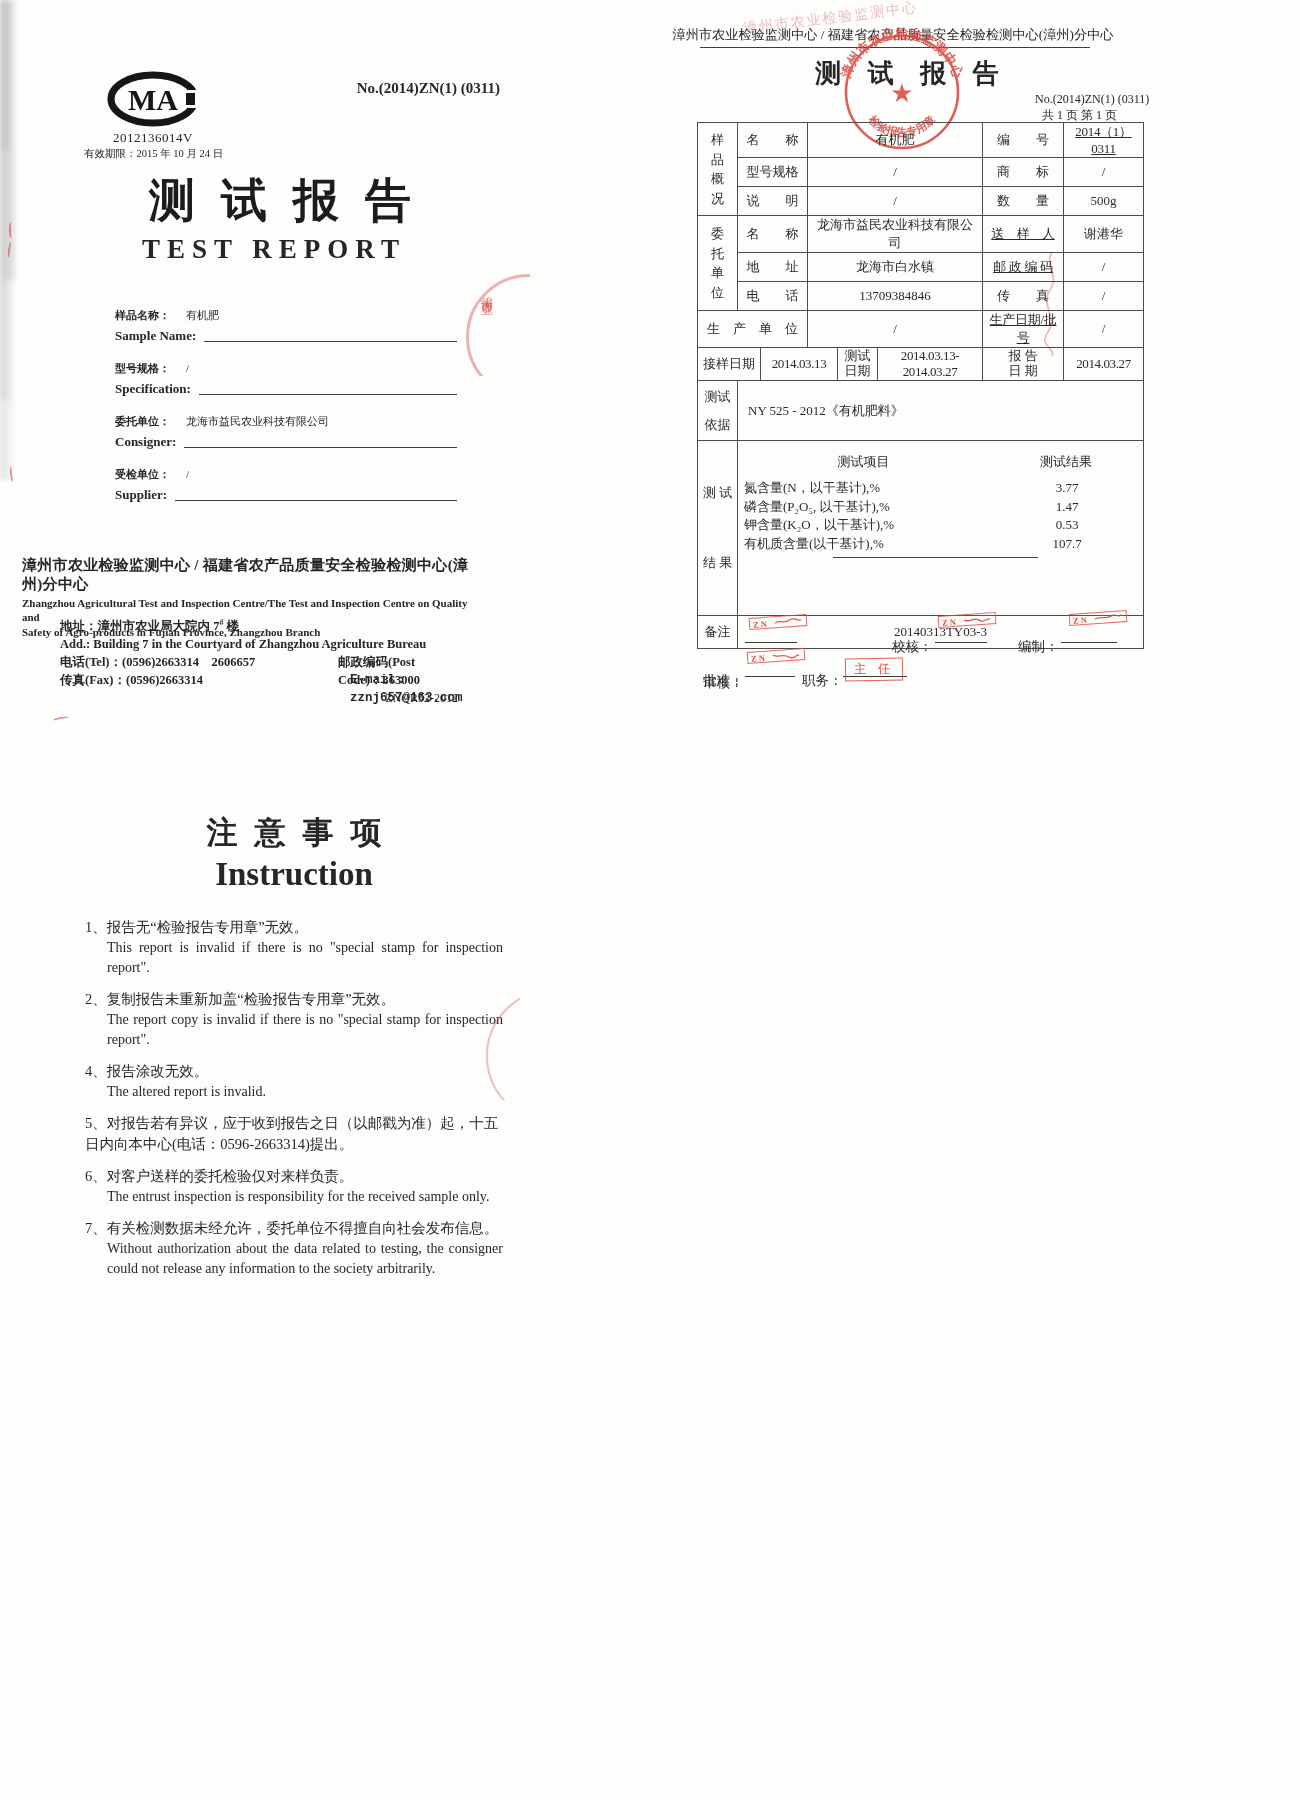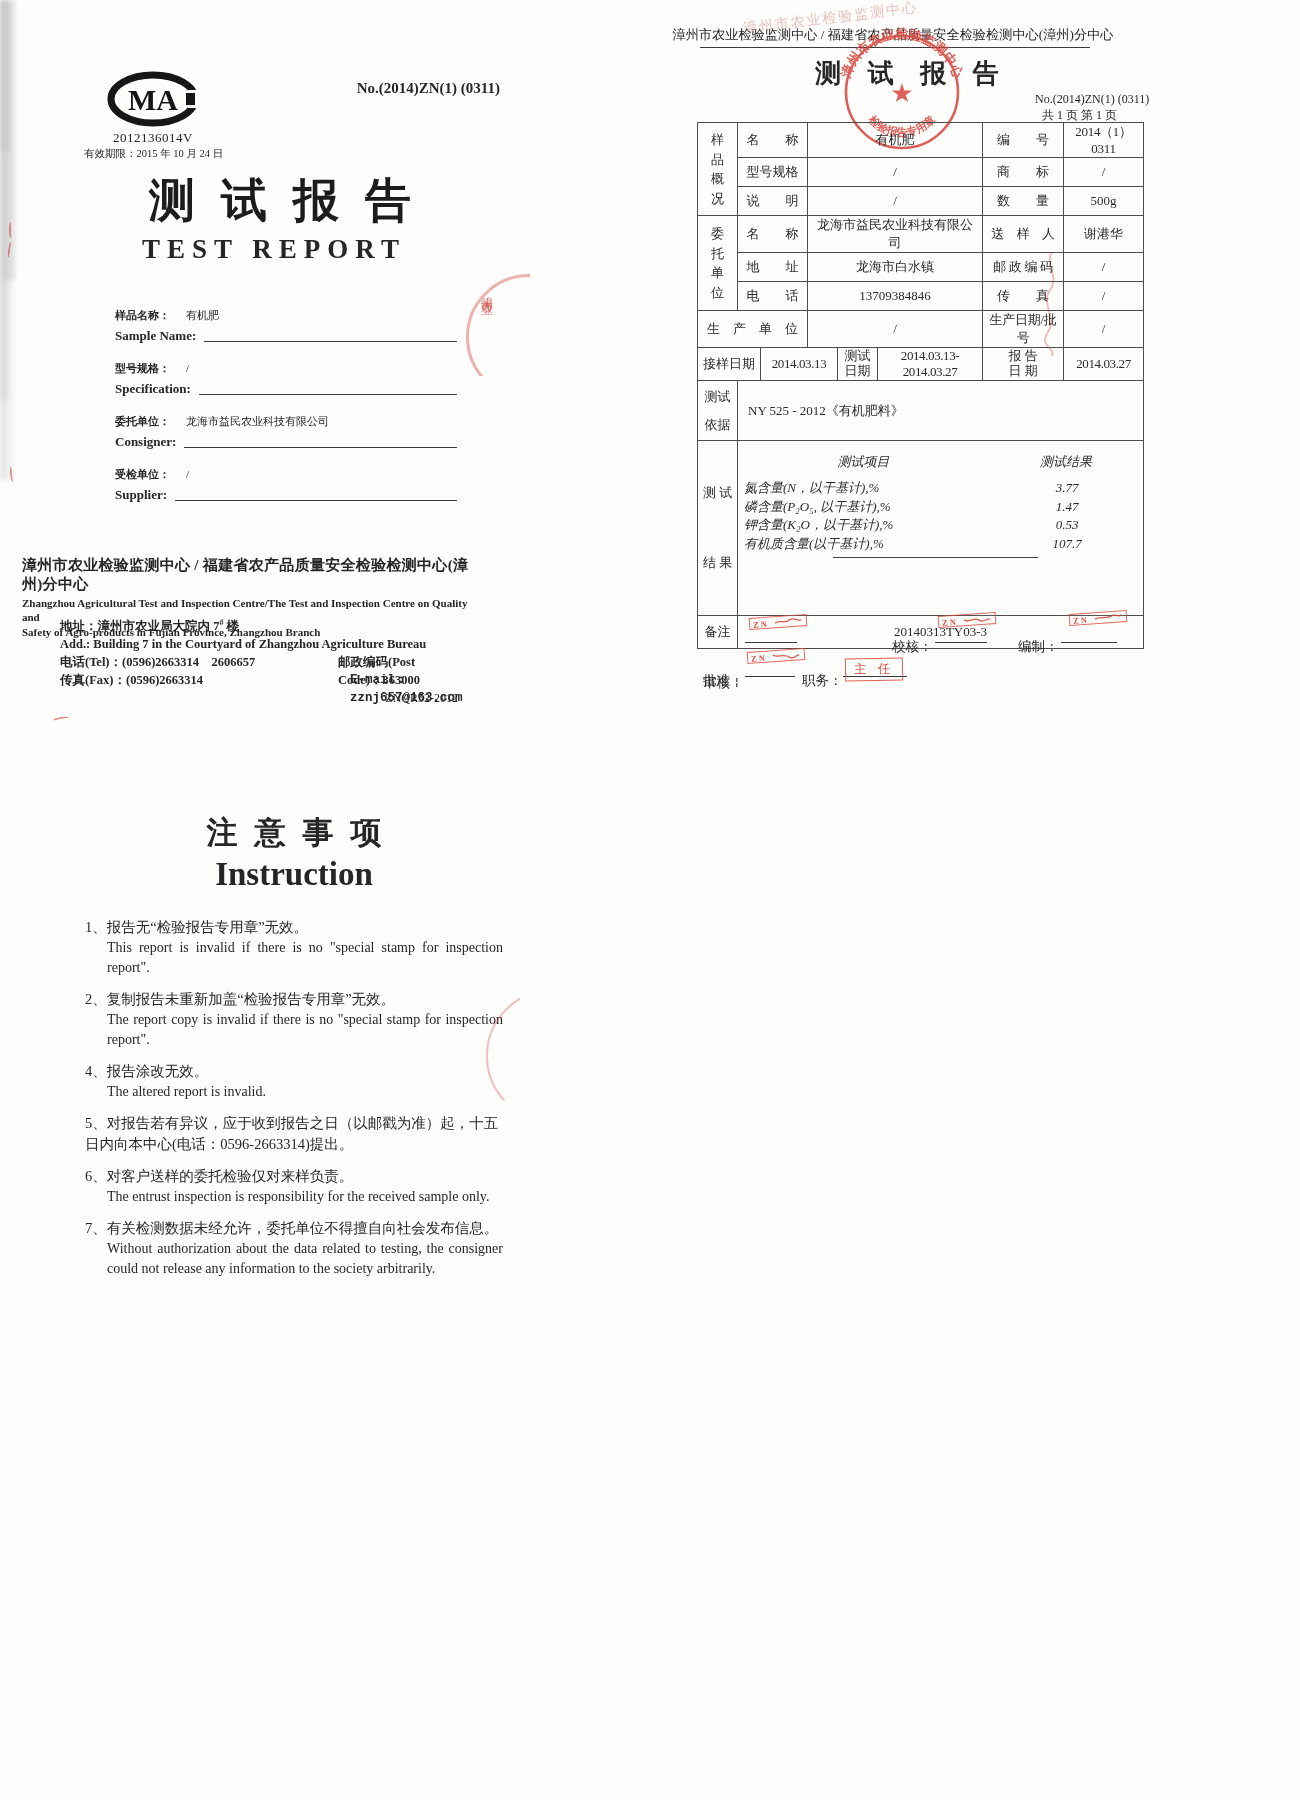--- a/index.html
+++ b/index.html
@@ -49,27 +49,27 @@
   .rp-page{left:1042px;top:107px;font-size:12px;}
   .ghost{left:742px;top:0px;width:330px;font-size:14px;color:rgba(205,85,75,.38);transform:rotate(-7deg);letter-spacing:2px;}
   .stamp-svg{left:832px;top:22px;opacity:.85;}
   .bleed-mark{left:1040px;top:248px;opacity:.55;}
   
   table.rt{position:absolute;left:697px;top:122px;width:446px;border-collapse:collapse;table-layout:fixed;}
   table.rt td{border:1px solid #4c4c4c;font-size:13px;padding:0 4px;text-align:center;overflow:hidden;color:#2a2a2a;}
   table.rt td.lft{text-align:left;}
   .h29{height:29px}.h34{height:34px}.h28{height:28px}.h60{height:60px}.h174{height:174px}.h33{height:33px}
   td.vlabel{white-space:pre-line;line-height:1.5;font-size:13px;padding:0;}
-  td.small{font-size:11px;letter-spacing:-.3px;}
+  td.small{font-size:11px;letter-spacing:-.3px;text-decoration:underline;}
   td.tight{font-size:10.8px;letter-spacing:-.4px;padding:0;}
   td.pre{white-space:pre-line;line-height:1.15;font-size:12px;}
   td.basis-label{white-space:pre-line;line-height:2.1;font-size:13px;}
   td.res-label{padding:0;}
   .res-label-in{display:flex;flex-direction:column;justify-content:space-evenly;height:174px;font-size:13px;gap:8px;}
-  .res-wrap{position:relative;height:174px;text-align:left;font-style:italic;}
+  .res-wrap{position:relative;height:174px;text-align:left;}
   .res-head{position:absolute;top:12px;left:0;width:100%;display:flex;}
   .res-head span:first-child{width:62%;text-align:center;}
   .res-head span:last-child{width:38%;text-align:center;}
   .res-body{position:absolute;top:38px;left:0;width:100%;display:flex;}
   .res-items{width:62%;padding-left:6px;line-height:18.5px;font-size:13px;}
   .res-vals{width:38%;text-align:center;line-height:18.5px;font-size:13px;}
   .res-underline{position:absolute;left:95px;top:116px;width:205px;border-bottom:1.5px solid #444;}
   
   .sigs{left:697px;top:630px;width:470px;height:70px;font-size:13.5px;}
   .sig-label{position:absolute;font-weight:500;}

